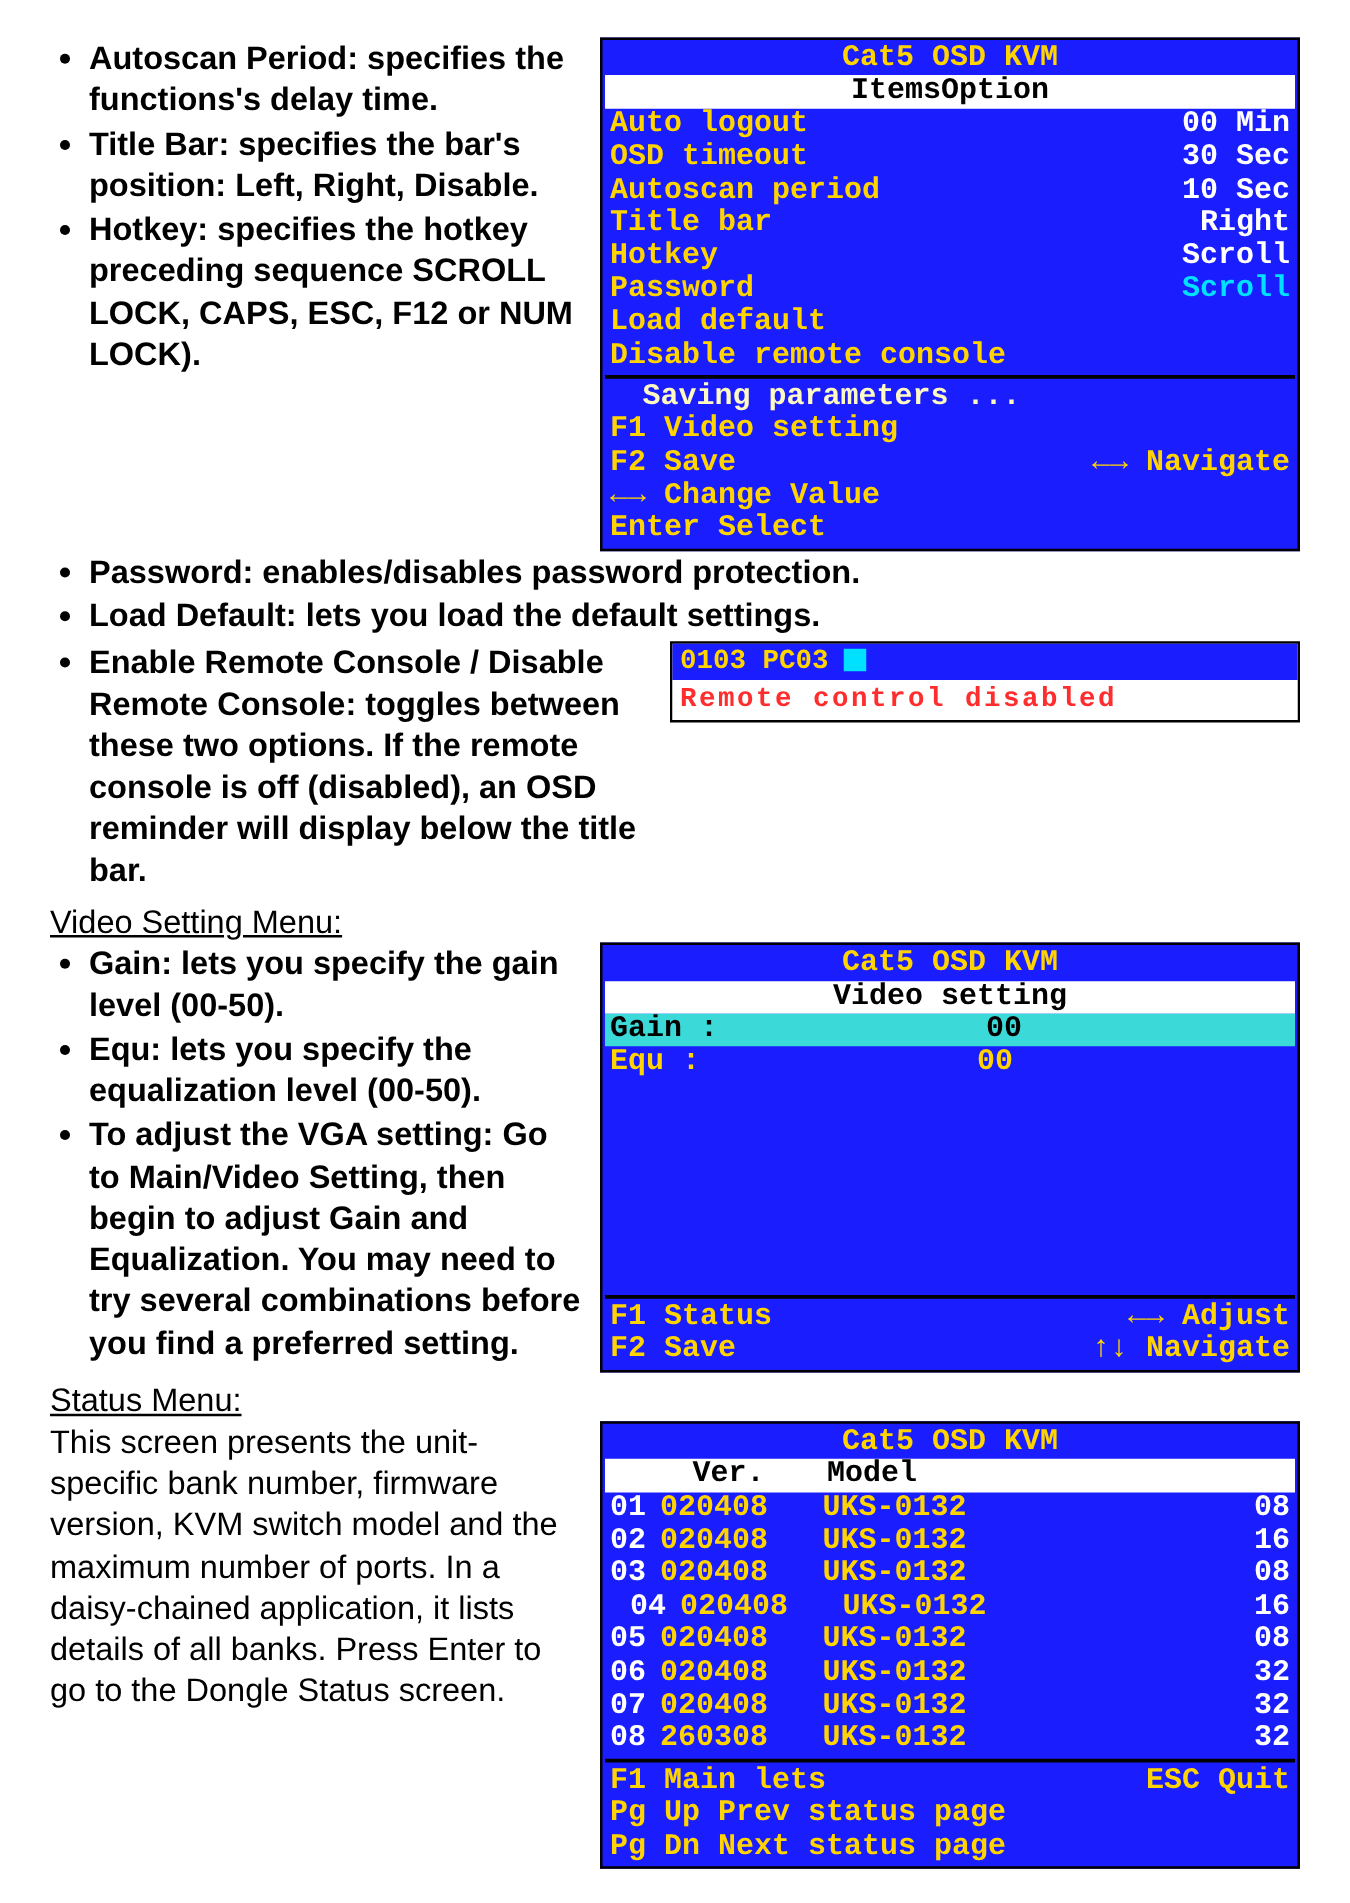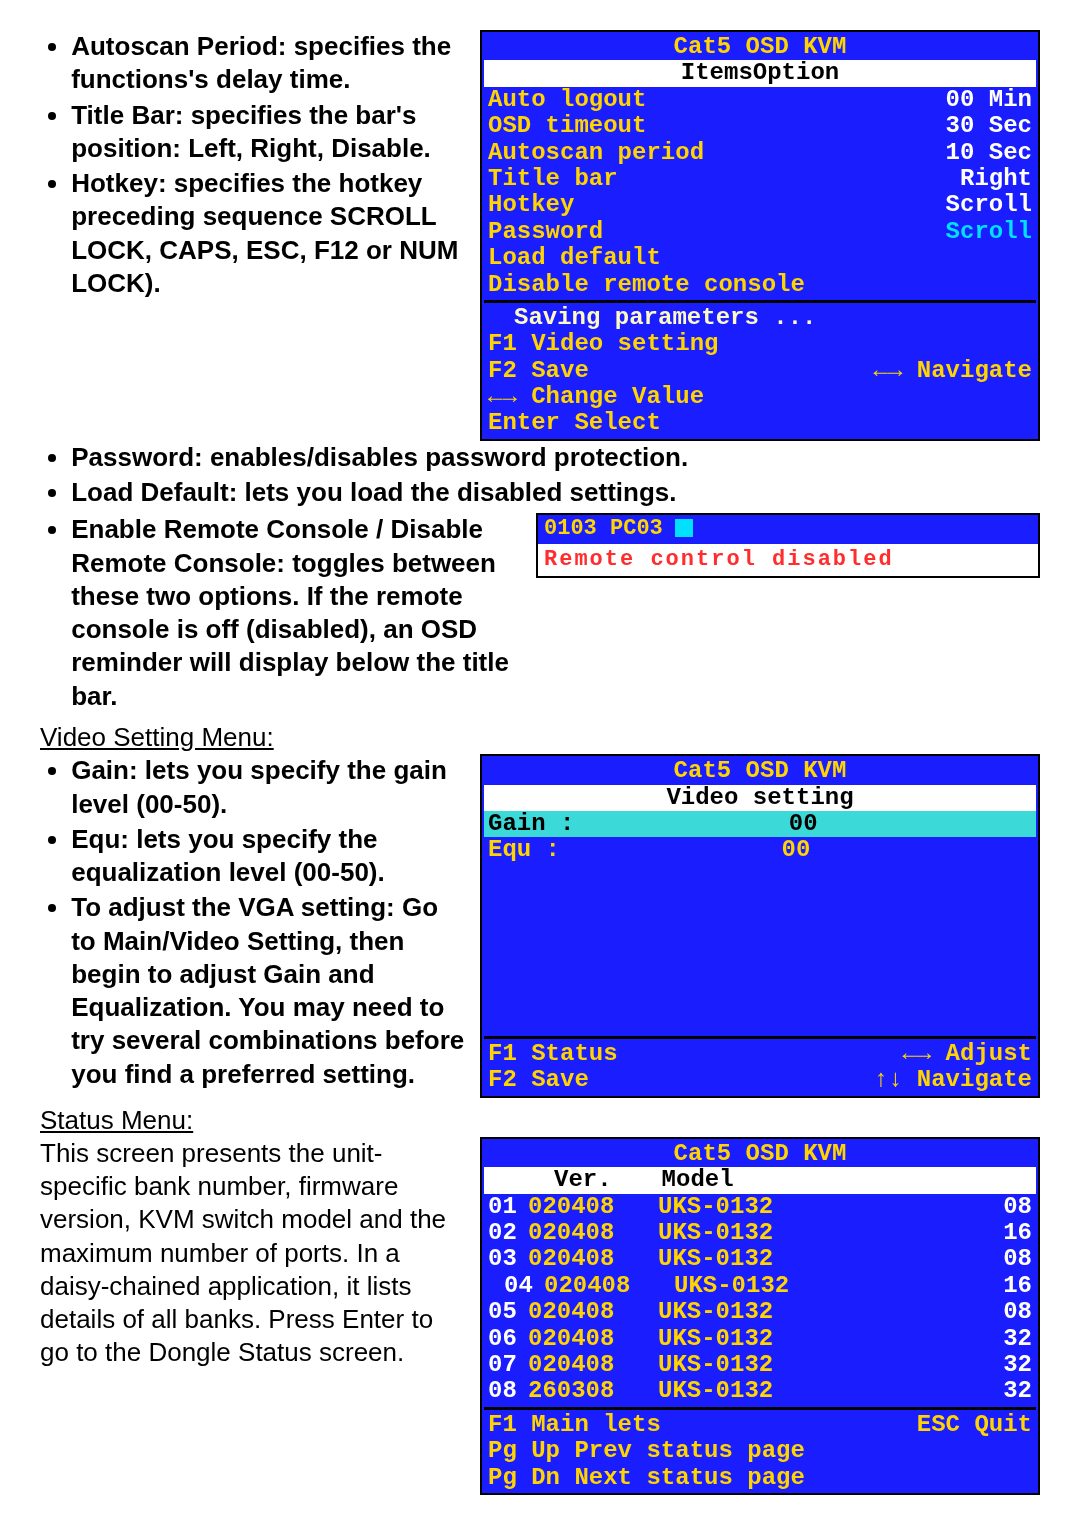--- a/index.html
+++ b/index.html
@@ -166,21 +166,21 @@
       <span class="yel">F2  Save</span>
       <span class="yel">←→  Navigate</span>
     </div>
     <div class="yel" style="padding:0 4px;">←→ Change Value</div>
     <div class="yel" style="padding:0 4px;">Enter Select</div>
   </div>
 </div>
 
 <ul class="bullets">
   <li>Password: enables/disables password protection.</li>
-  <li>Load Default: lets you load the disabled settings.</li>
+  <li>Load Default: lets you load the default settings.</li>
 </ul>
 
 <div class="row">
   <ul class="bullets text-col" style="margin:0;">
     <li>Enable Remote Console / Disable Remote Console: toggles between these two options. If the remote console is off (disabled), an OSD reminder will display below the title bar.</li>
   </ul>
   <div class="osd-small">
     <div class="head">
       <span>0103 PC03</span>
       <span class="mark"></span>

